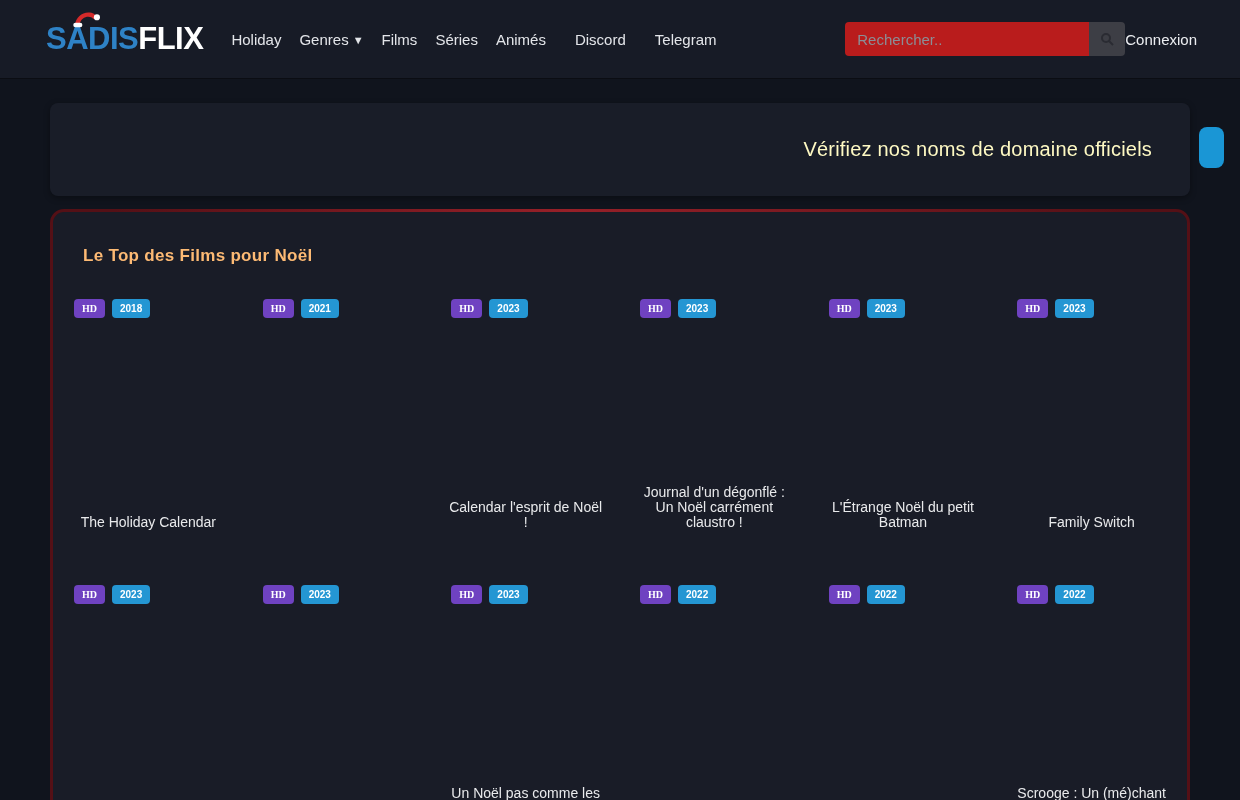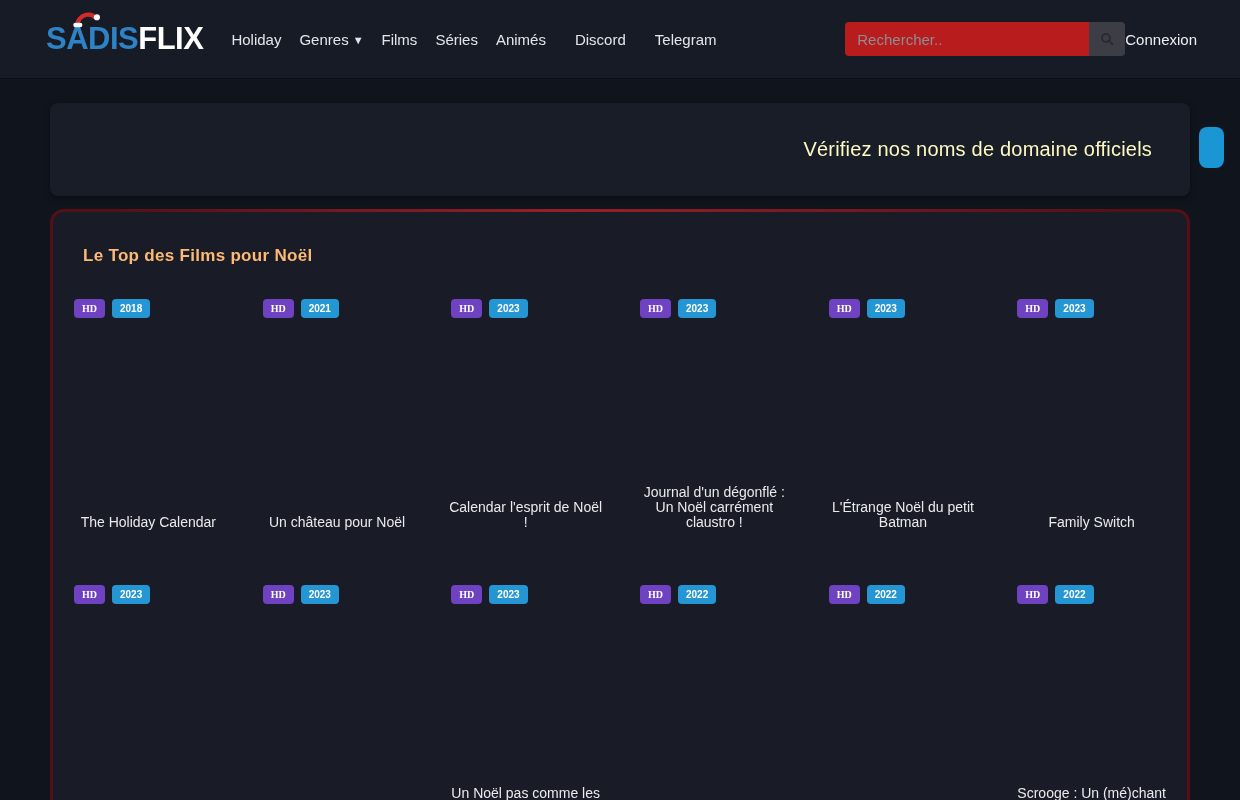--- a/index.html
+++ b/index.html
@@ -147,23 +147,20 @@
         </div>
     </div>
 
     <div class="card">
       <div class="poster">
         <div class="badges">
           <span class="badge hd">HD</span>
           <span class="badge year">2021</span>
         </div>
       </div>
-      <div class="title-box">
-          <span class="movie-title">Un château pour Noël</span>
-        </div>
     </div>
 
     <div class="card">
       <div class="poster">
         <div class="badges">
           <span class="badge hd">HD</span>
           <span class="badge year">2023</span>
         </div>
       </div>
       <div class="title-box">

